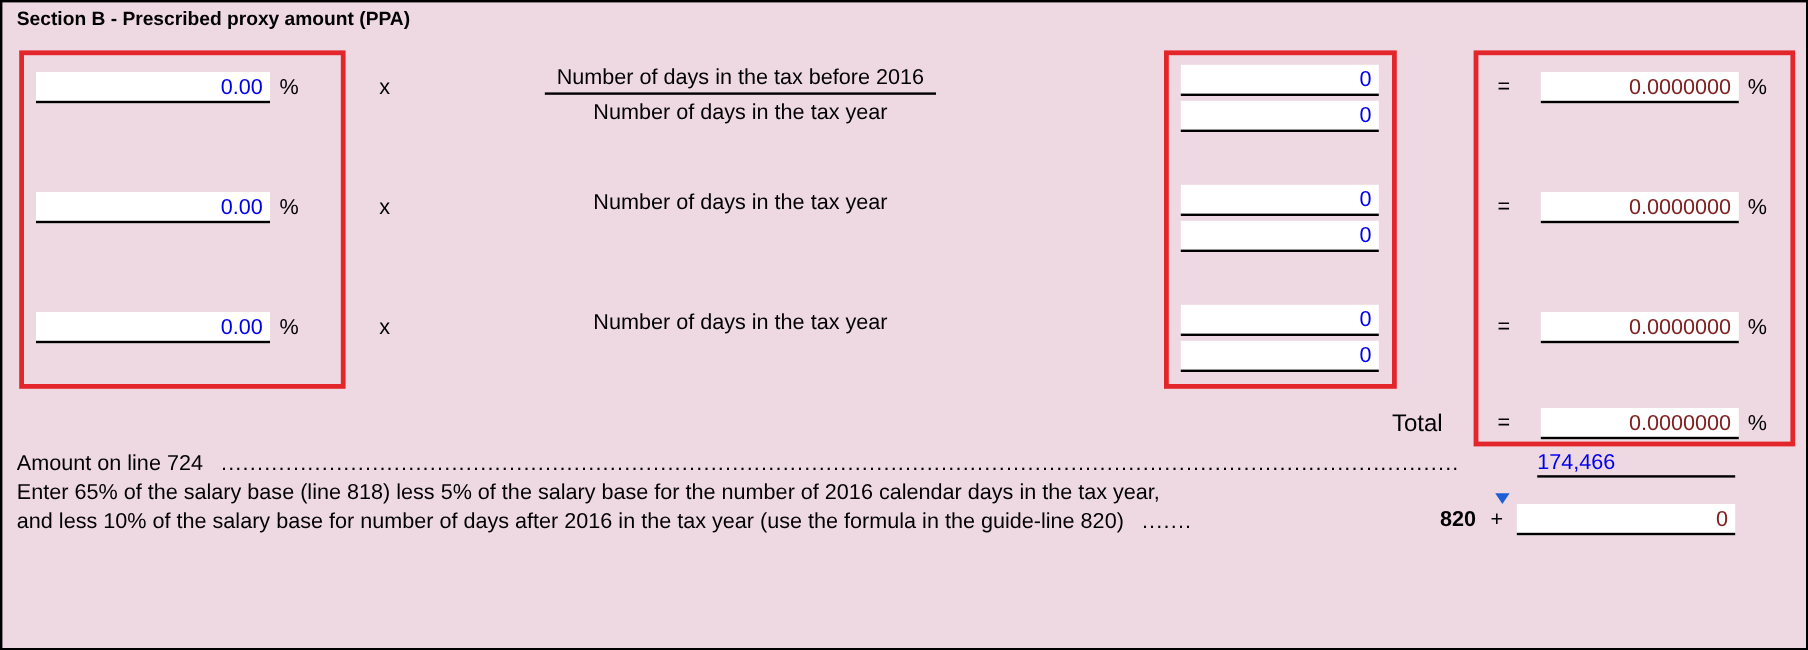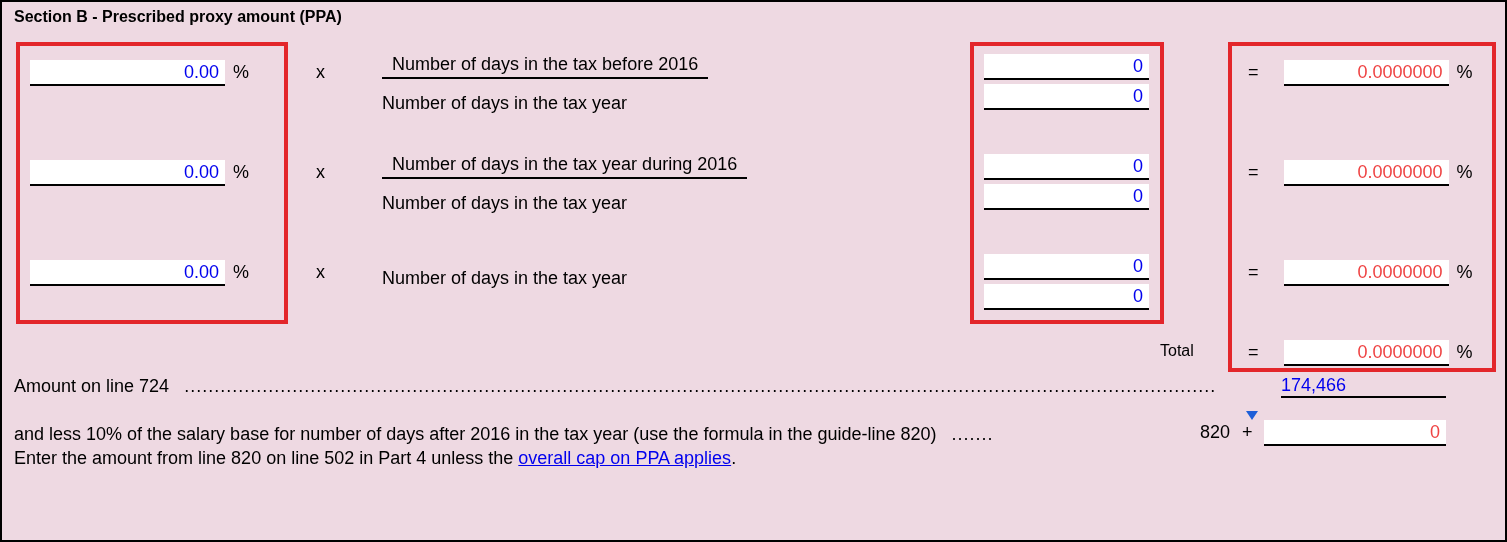--- a/index.html
+++ b/index.html
@@ -49,28 +49,29 @@
     width: 22px;
     text-align: center;
     font-size: 18px;
   }
   .mult-sign {
     font-size: 18px;
   }
   .frac-wrap {
     position: absolute;
     width: 470px;
+    text-align: center;
   }
   .frac-num {
     border-bottom: 2px solid #000;
     padding: 0 10px 2px 10px;
     display: inline-block;
   }
   .frac-den {
-    padding-top: 14px;
+    padding-top: 4px;
   }
   .num-input {
     width: 165px;
     height: 26px;
     background: #fff;
     border: none;
     border-bottom: 2px solid #000;
     text-align: right;
     color: #0000ee;
     font-size: 18px;
@@ -80,53 +81,53 @@
   .eq-sign {
     font-size: 18px;
   }
   .result-input {
     width: 165px;
     height: 26px;
     background: #fff;
     border: none;
     border-bottom: 2px solid #000;
     text-align: right;
-    color: #ef4444;
+    color: #7f1d1d;
     font-size: 18px;
     padding-right: 6px;
     font-family: Arial, sans-serif;
   }
   .result-cell {
     width: 165px;
     height: 26px;
     border-bottom: 2px solid #000;
     color: #0000ee;
     font-size: 18px;
     padding-right: 6px;
     line-height: 26px;
   }
   .total-label {
     position: absolute;
-    font-size: 16px;
+    font-size: 20px;
   }
   .bottom-text {
     position: absolute;
     left: 12px;
     font-size: 18px;
     line-height: 24px;
   }
   .dotted {
     letter-spacing: 1px;
   }
   .link-text {
     color: #0000ee;
     text-decoration: underline;
     cursor: pointer;
   }
-  .bold { font-weight: normal; }
+  .bold { font-weight: bold; }
   .plus-sign {
     font-size: 18px;
   }
   .tri-marker {
     position: absolute;
     width: 0; height: 0;
     border-left: 6px solid transparent;
     border-right: 6px solid transparent;
     border-top: 9px solid #1e5fd8;
   }
@@ -164,21 +165,20 @@
   </div>
 
   <div class="row-block" style="left:28px; top:158px;">
     <input class="pct-input" value="0.00" style="">
     <span class="pct-sign">%</span>
   </div>
   <div class="row-block" style="left:314px; top:160px;">
     <span class="mult-sign">x</span>
   </div>
   <div class="frac-wrap" style="left:380px; top:152px;">
-    <div><span class="frac-num">Number of days in the tax year during 2016</span></div>
     <div class="frac-den">Number of days in the tax year</div>
   </div>
   <div class="row-block" style="left:982px; top:152px;">
     <input class="num-input" value="0" style=""><br>
     <input class="num-input" style="margin-top: 4px;" value="0">
   </div>
   <div class="row-block" style="left:1246px; top:158px;">
     <span class="eq-sign">=</span>
     <input class="result-input" style="margin-left: 20px;" value="0.0000000">
     <span class="pct-sign">%</span>
@@ -212,31 +212,29 @@
   </div>
 
   <div class="bottom-text" style="top:372px; width:1200px; white-space:nowrap; overflow:hidden;">
     <span>Amount on line 724</span>&nbsp;&nbsp;
     <span class="dotted">........................................................................................................................................................................................................</span>
   </div>
   <div class="row-block" style="left:1279px; top:370px;">
     <div class="result-cell">174,466</div>
   </div>
 
+  <div class="bottom-text" style="top:396px;">Enter 65% of the salary base (line 818) less 5% of the salary base for the number of 2016 calendar days in the tax year,</div>
   <div class="bottom-text" style="top:420px; white-space:nowrap;text-align:right;">
     <span>and less 10% of the salary base for number of days after 2016 in the tax year (use the formula in the guide-line 820)</span>&nbsp;&nbsp;
     <span class="dotted">.......</span>
   </div>
   <div class="row-block bold" style="left:1198px; top:420px;">820</div>
   <div class="tri-marker" style="left:1244px; top:409px;"></div>
   <div class="row-block" style="left:1240px; top:420px;">
     <span class="plus-sign">+</span>
   </div>
   <div class="row-block" style="left:1262px; top:418px;">
     <input class="result-input" style="width: 182px;" value="0">
   </div>
 
-  <div class="bottom-text bold" style="top:444px;">
-    <span>Enter the amount from line 820 on line 502 in Part 4 unless the </span><span class="link-text">overall cap on PPA applies</span><span>.</span>
-  </div>
 
 
 </div>
 
 </body></html>

